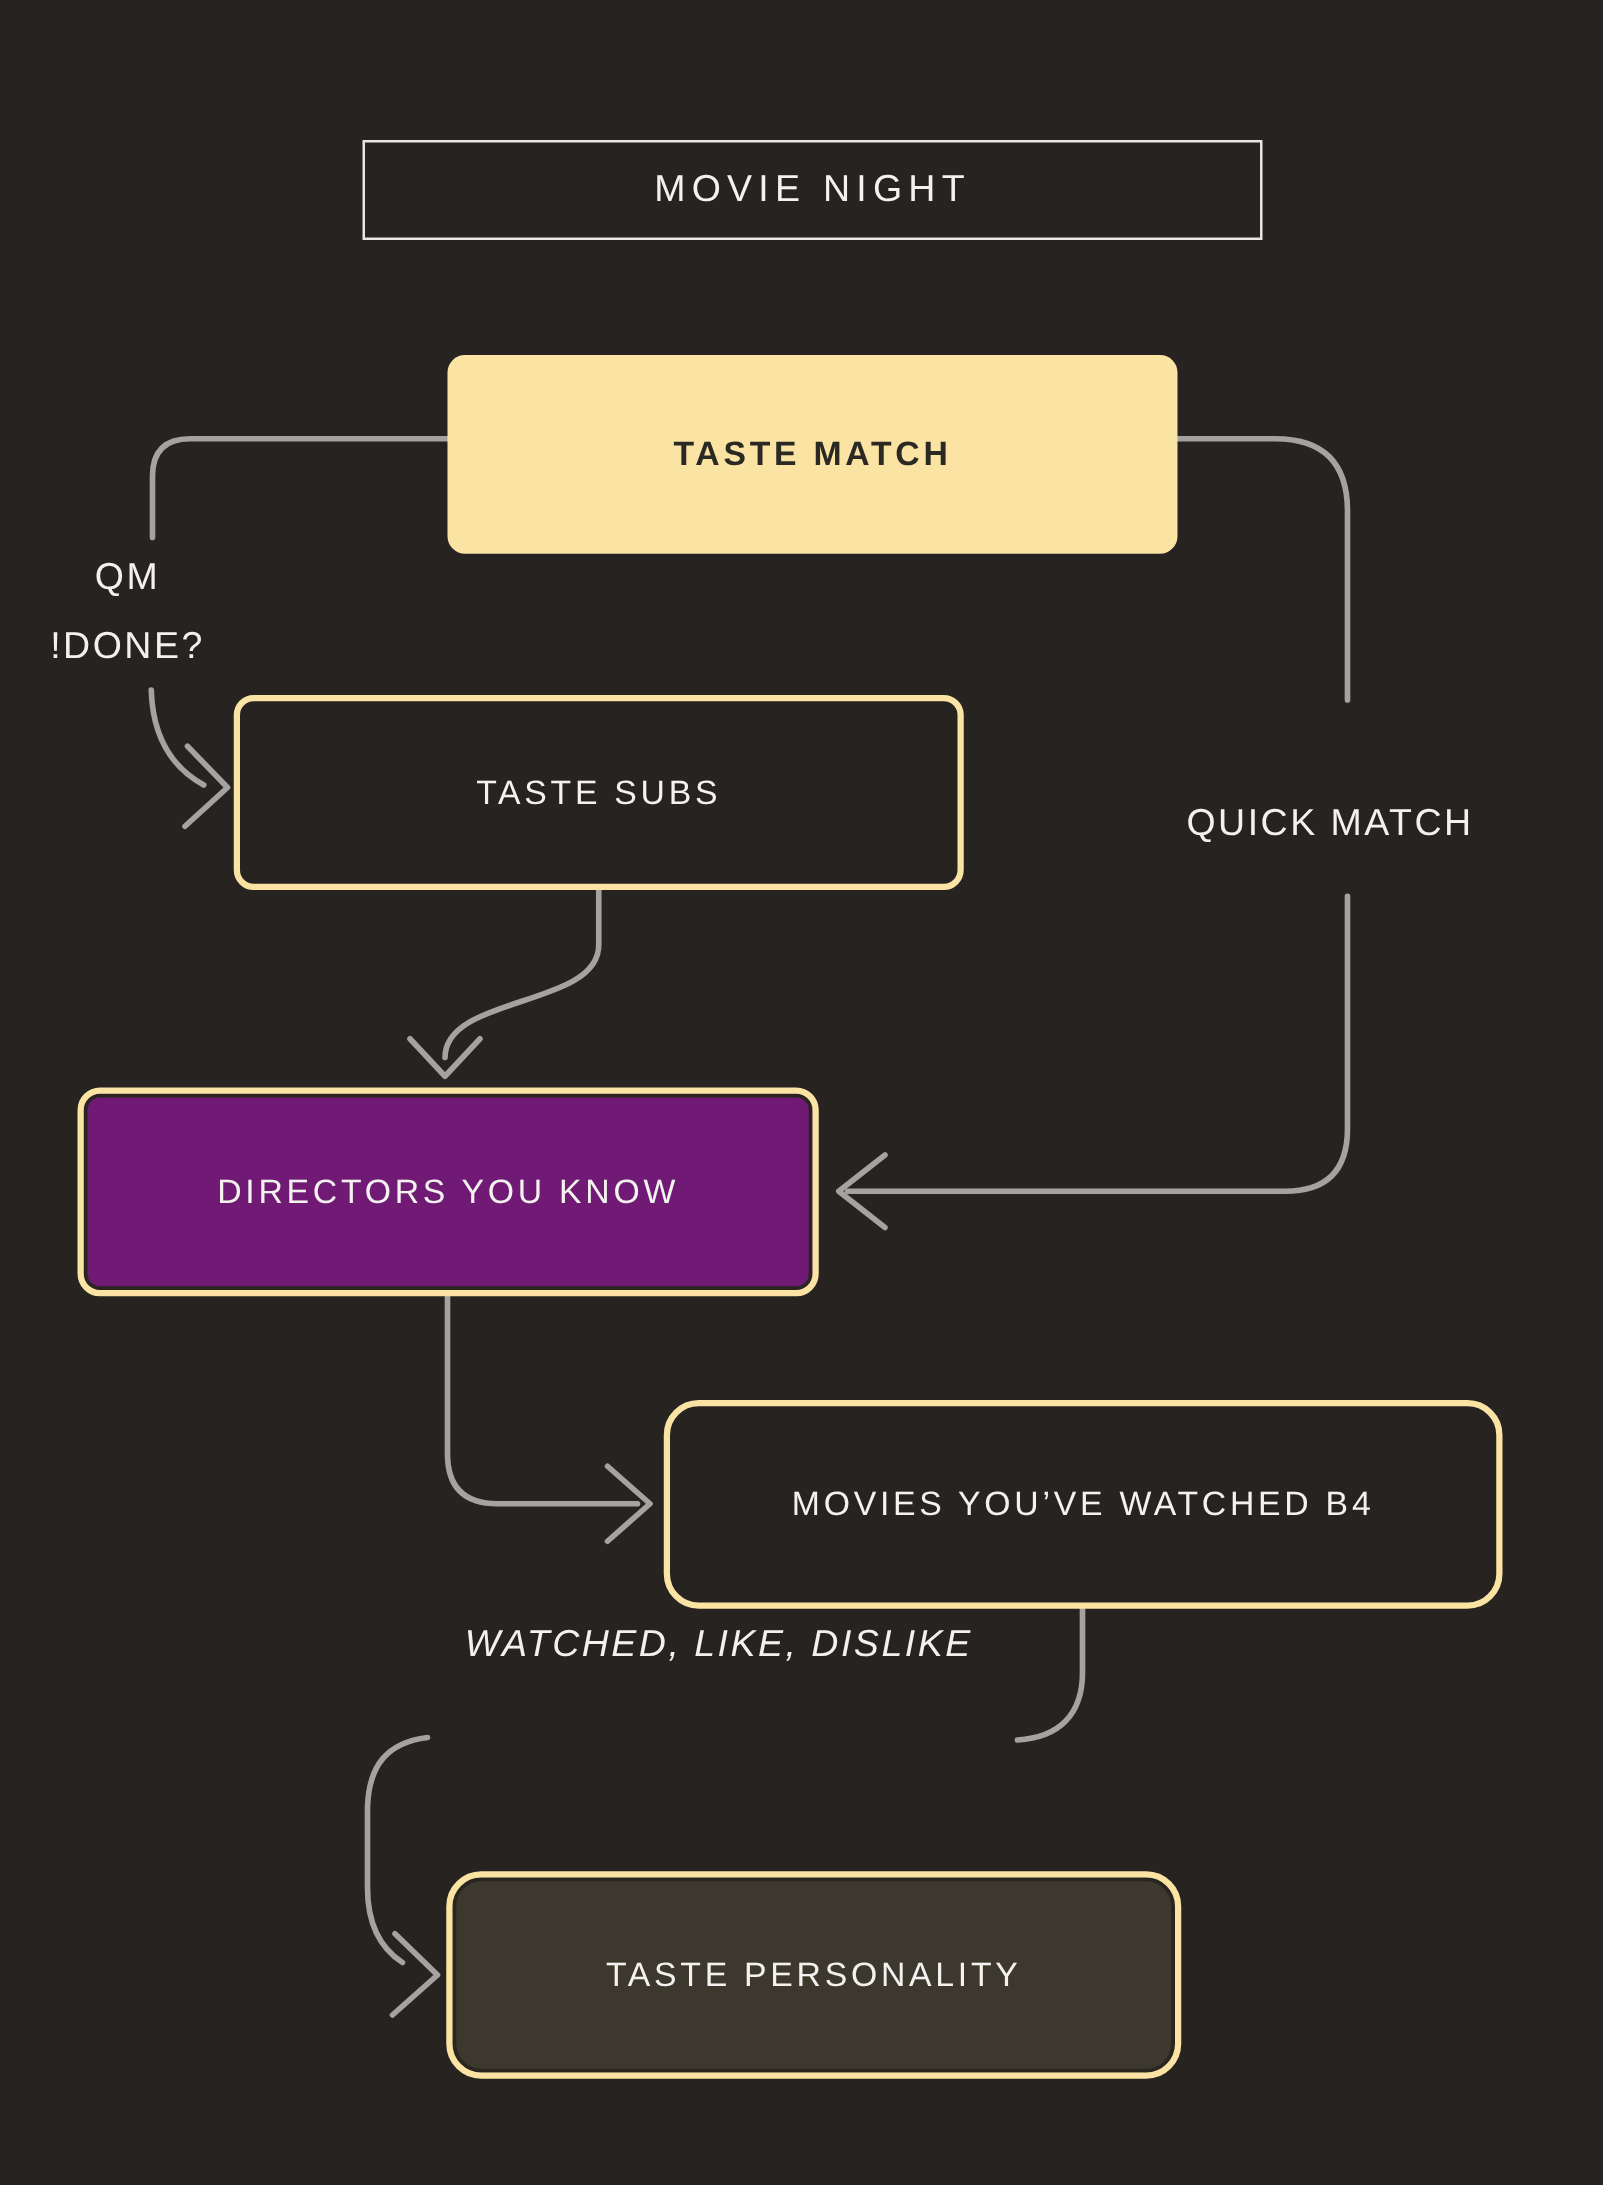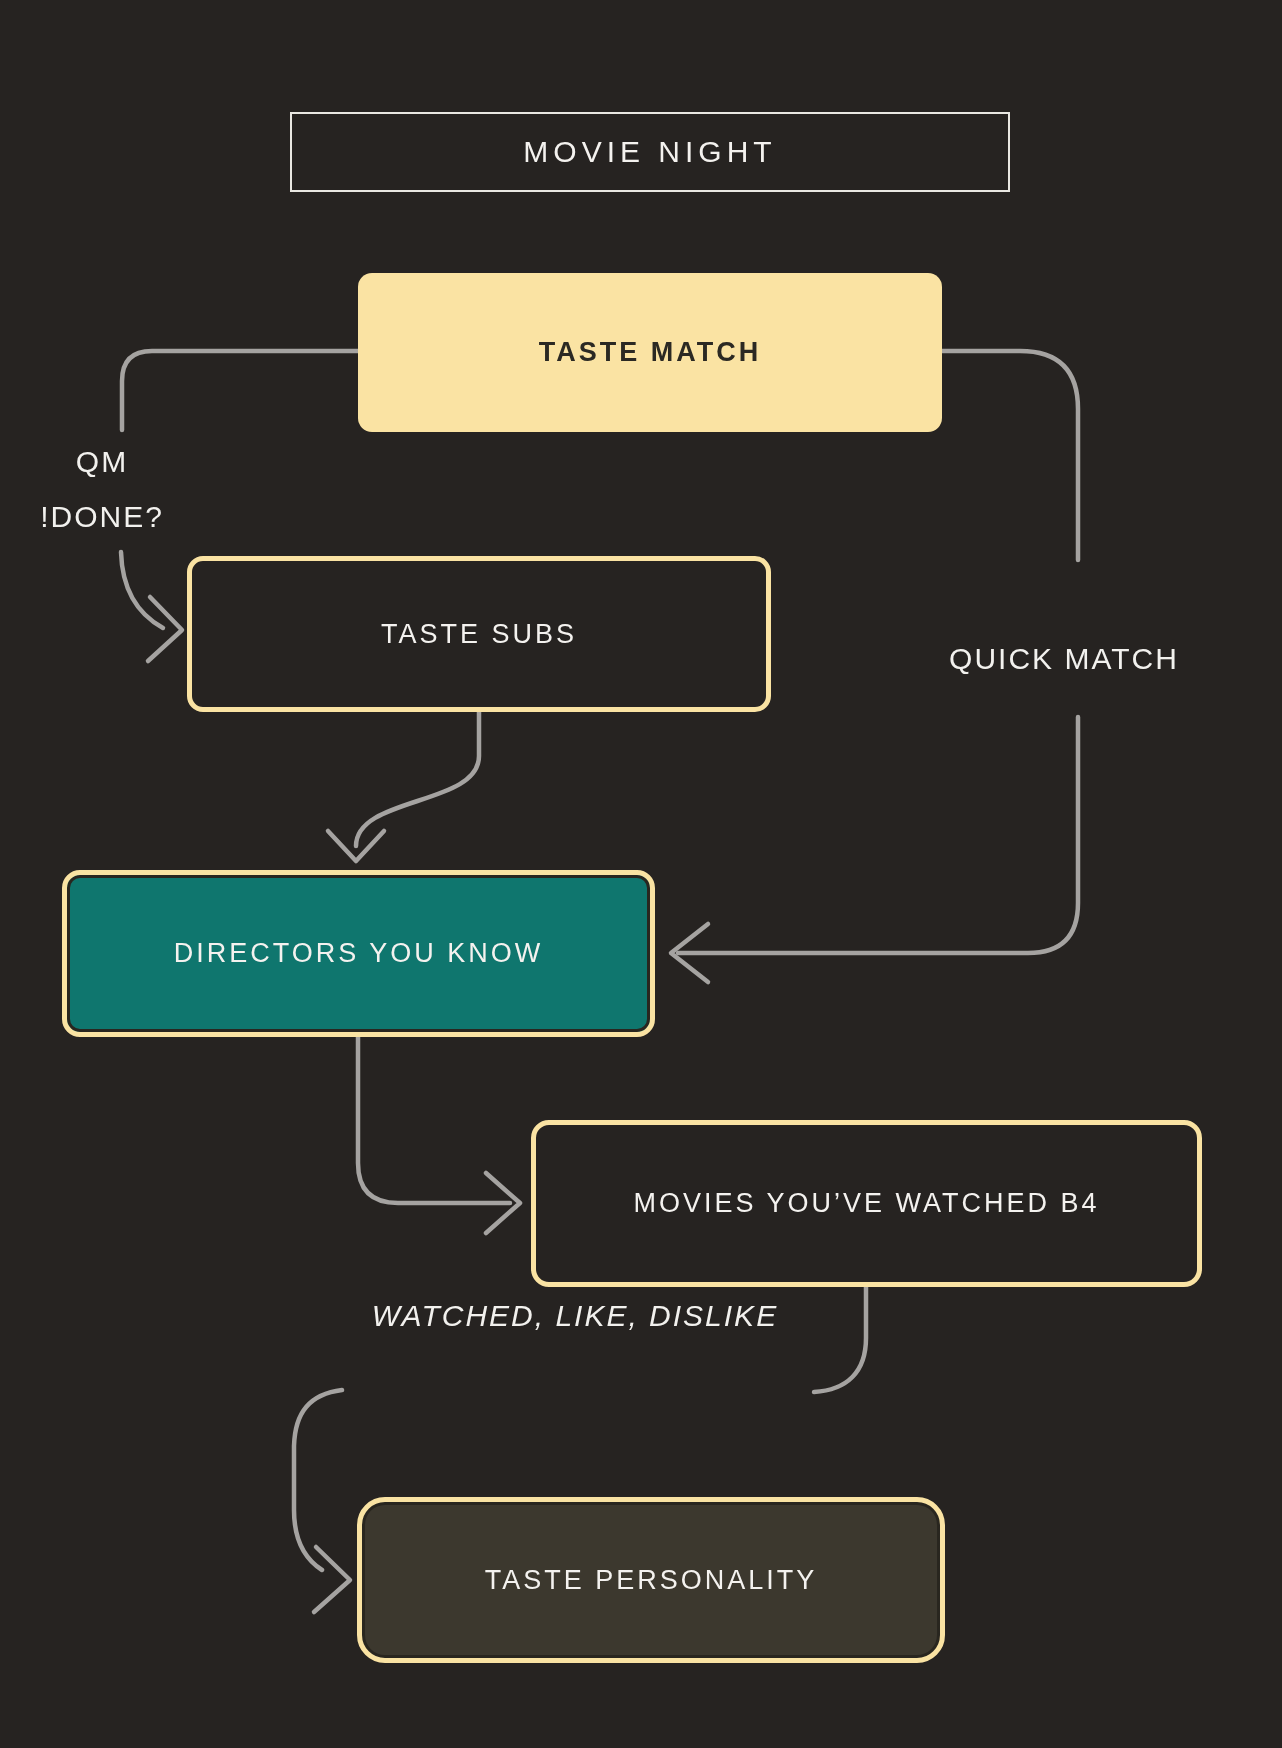--- a/index.html
+++ b/index.html
@@ -28,45 +28,45 @@
   }
 
   .title-box{
     left:290px;top:112px;width:720px;height:80px;
     border:2px solid #e9e7e2;
     background:transparent;
   }
   .title-box .node-text{font-size:30px;letter-spacing:5px;}
 
   .taste-match{
-    left:358px;top:273px;width:584px;height:159px;
+    left:358px;top:284px;width:584px;height:159px;
     background:#fae3a3;
     border-radius:14px;
   }
   .taste-match .node-text{color:#2b2923;font-weight:700;}
 
   .choose-subs{
     left:187px;top:556px;width:584px;height:156px;
     border:5px solid #fae3a3;
     border-radius:16px;
     background:transparent;
   }
 
   .directors{
     left:62px;top:870px;width:593px;height:167px;
     border:5px solid #fae3a3;
     border-radius:18px;
-    background:#0f766e;
+    background:#701a75;
     box-shadow:inset 0 0 0 3px #29261f;
   }
 
   .movies{
     left:531px;top:1120px;width:671px;height:167px;
     border:5px solid #fae3a3;
-    border-radius:18px;
+    border-radius:28px;
     background:transparent;
   }
 
   .taste-personality{
     left:357px;top:1497px;width:588px;height:166px;
     border:5px solid #fae3a3;
     border-radius:28px;
     background:#3c382e;
     box-shadow:inset 0 0 0 3px #29261f;
   }

